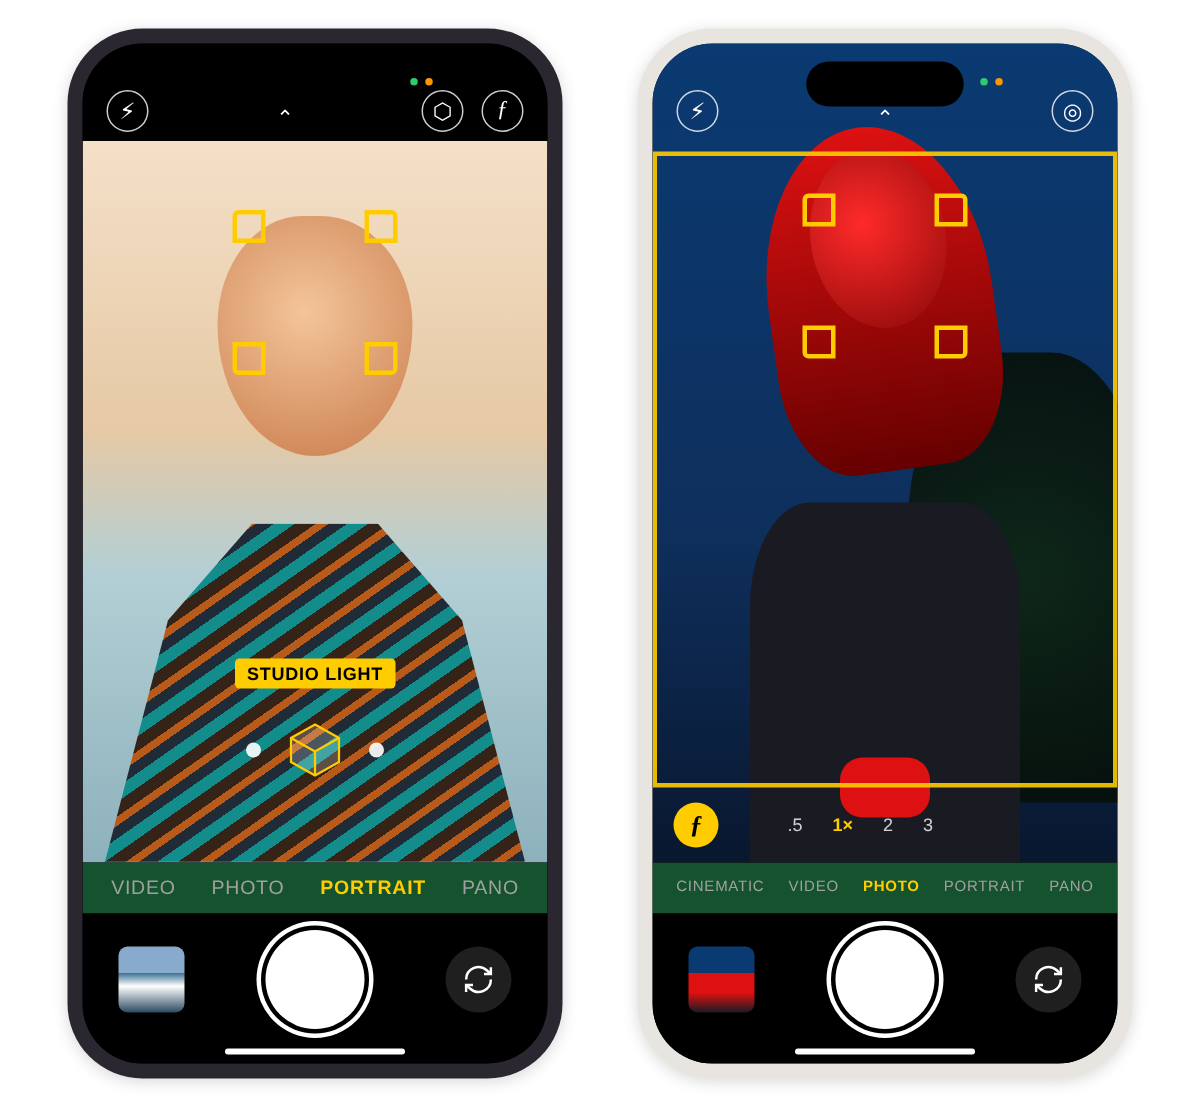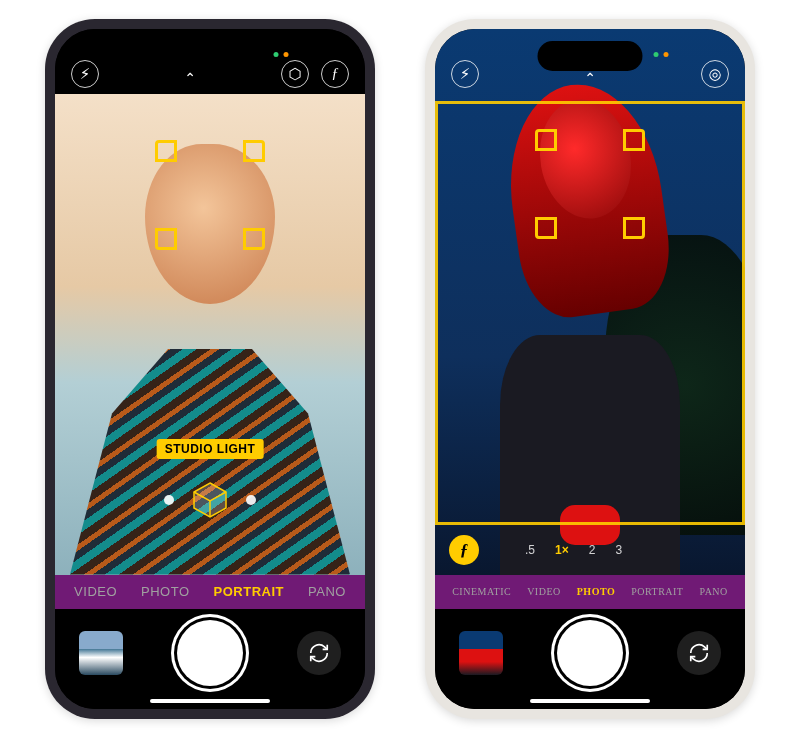--- a/index.html
+++ b/index.html
@@ -185,29 +185,29 @@
     display:flex;
     align-items:center;
     justify-content:center;
     font-weight:600;
   }
   .zoom-opts { display:flex; gap:20px; align-items:center; margin-left:28px;}
   .zoom-opts span { font-size:12px; }
   .zoom-opts .active { color:#ffcc00; font-weight:600; }
   .modes {
     height:34px;
-    background:#701a75;
+    background:#14532d;
     display:flex;
     align-items:center;
     justify-content:center;
     gap:24px;
     font-size:13px;
     letter-spacing:0.5px;
   }
-  .modes.small { font-size:10px; gap:16px;font-family:Liberation Serif, serif; }
+  .modes.small { font-size:10px; gap:16px; }
   .modes span { color:#a0a0a0; font-weight:500; }
   .modes .active { color:#ffcc00; font-weight:600; }
   .bottombar {
     height:100px;
     background:#000;
     display:flex;
     align-items:center;
     justify-content:space-between;
     padding:0 24px 12px 24px;
   }

